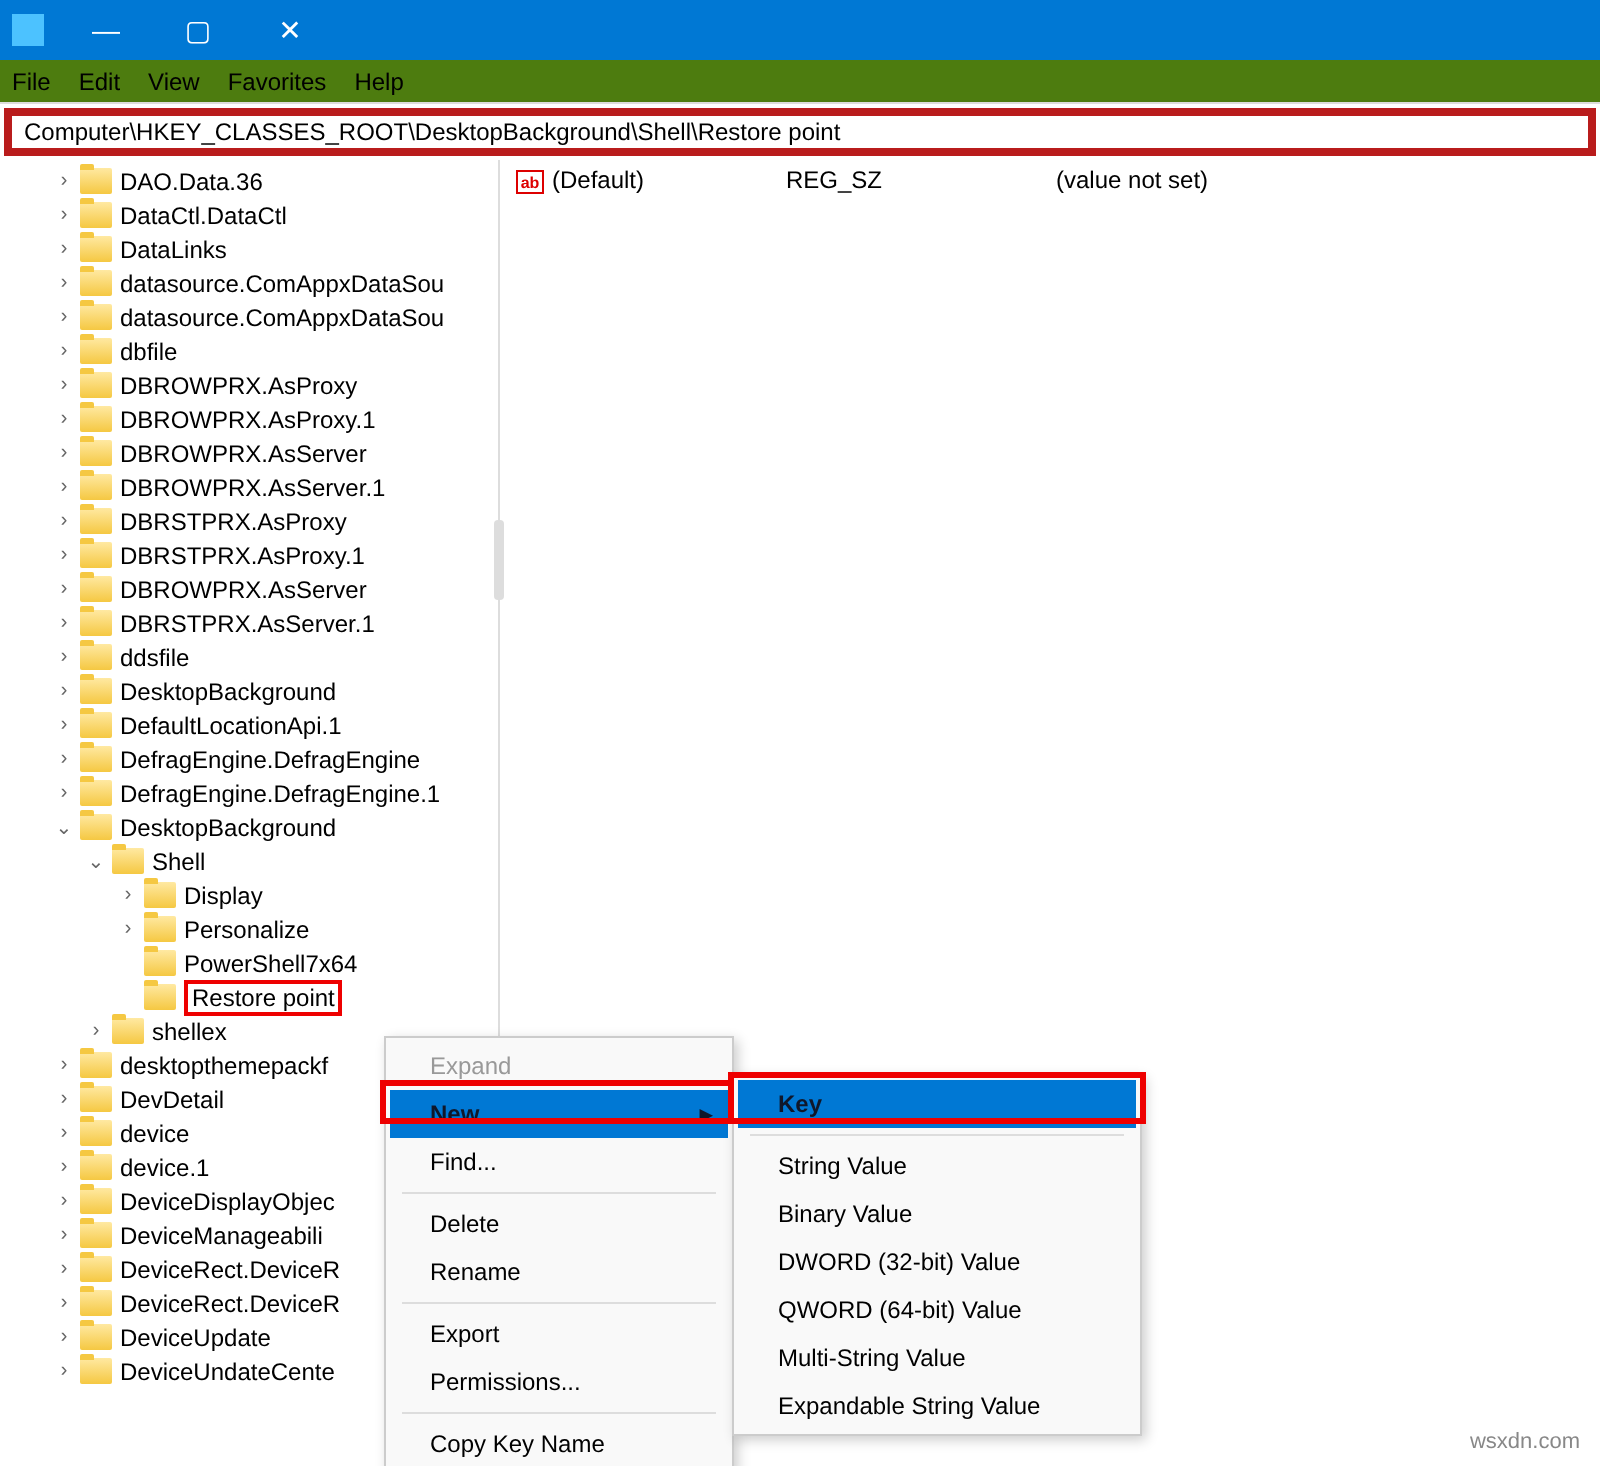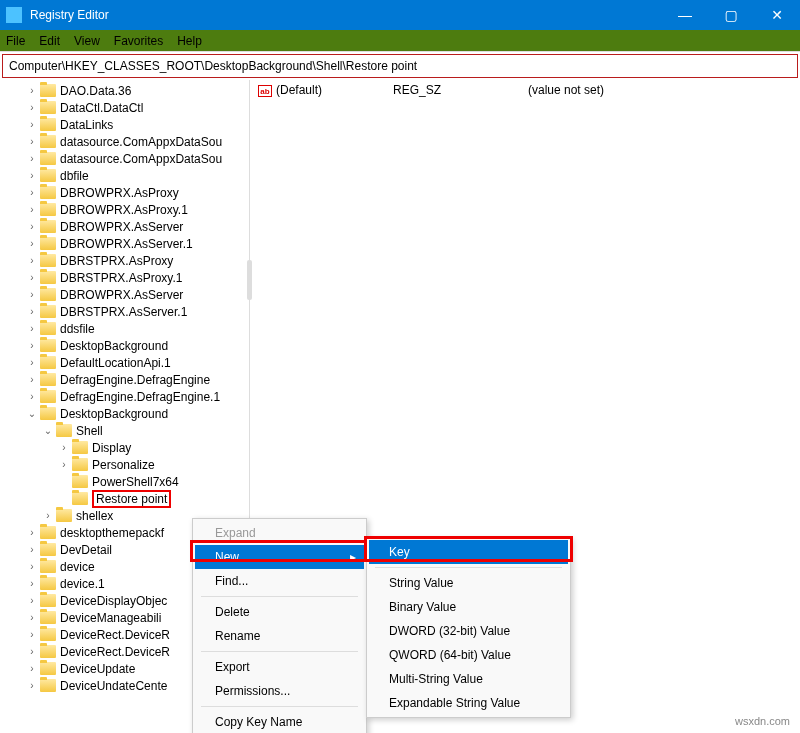--- a/index.html
+++ b/index.html
@@ -3,21 +3,21 @@
 <meta charset="utf-8">
 <style>
 * { box-sizing: border-box; margin: 0; padding: 0; font-family: 'Segoe UI', Tahoma, sans-serif; font-size: 12px; }
 body { width: 800px; height: 733px; background: #fff; position: relative; overflow: hidden; }
 .titlebar { background: #0078d4; color: #fff; height: 30px; display: flex; align-items: center; padding-left: 6px; }
 .titlebar .icon { width: 16px; height: 16px; background: #4cc2ff; display: inline-block; margin-right: 8px; }
 .titlebar .title { flex: 1; font-size: 12px; }
 .titlebar .winbtn { width: 46px; height: 30px; display: flex; align-items: center; justify-content: center; font-size: 14px; color: #fff; }
 .menubar { height: 22px; border-bottom: 1px solid #ddd; display: flex; align-items: center; padding: 0 6px; gap: 14px; background: #4d7c0f; }
 .menubar span { font-size: 12px; }
-.addressbar { height: 24px; border: 1px solid #b91c1c; margin: 2px; padding: 0 6px; display: flex; align-items: center; font-size: 12px; }
+.addressbar { height: 24px; border: 4px solid #b91c1c; margin: 2px; padding: 0 6px; display: flex; align-items: center; font-size: 12px; }
 .workspace { display: flex; height: calc(733px - 30px - 22px - 28px); }
 .tree { width: 250px; border-right: 1px solid #ddd; overflow: hidden; padding: 2px 0; position: relative; }
 .tree-item { display: flex; align-items: center; height: 17px; white-space: nowrap; padding-left: 4px; }
 .tree-item .expander { width: 12px; text-align: center; color: #666; font-size: 10px; display: inline-block; }
 .tree-item .folder { width: 16px; height: 13px; background: linear-gradient(#ffe9a2,#f5c842); display: inline-block; margin: 0 4px 0 2px; border-radius: 1px; position: relative; }
 .tree-item .folder::before { content:''; position:absolute; top:-2px; left:0; width:7px; height:3px; background:#f5c842; border-radius:1px 1px 0 0; }
 .tree-item .label { font-size: 12px; }
 .tree-item.selected .label { border: 2px solid #e00; background:#fff; padding:0 2px; }
 .indent-1 { padding-left: 26px; }
 .indent-2 { padding-left: 42px; }
@@ -29,32 +29,31 @@
 .col-type { width: 120px; }
 .col-data { flex: 1; }
 .list-row { display: flex; height: 20px; align-items: center; gap: 15px; }
 .list-row div { padding: 0 8px; font-size: 12px; }
 .ab-icon { width: 14px; height: 12px; background: #fff; border: 1px solid #d00; color: #d00; font-size: 8px; font-weight: bold; display: inline-flex; align-items: center; justify-content: center; margin-right: 4px; }
 .splitter-handle { position: absolute; left: 247px; top: 260px; width: 5px; height: 40px; background: #ddd; border-radius: 2px; }
 
 .ctxmenu { position: absolute; background: #f9f9f9; border: 1px solid #ccc; box-shadow: 2px 2px 6px rgba(0,0,0,.2); padding: 2px; }
 .ctxmenu .item { height: 24px; display: flex; align-items: center; padding: 0 30px 0 20px; font-size: 12px; position: relative; }
 .ctxmenu .item.disabled { color: #999; }
-.ctxmenu .item.highlight { background: #0078d4; color: #ffffff; }
+.ctxmenu .item.highlight { background: #0078d4; color: #0f172a; font-weight: bold; }
 .ctxmenu .item.hasarrow::after { content: '▸'; position: absolute; right: 8px; }
 .ctxmenu .sep { height: 1px; background: #ddd; margin: 3px 6px; }
 .redbox { border: 3px solid #e00; position: absolute; pointer-events: none; }
 .watermark { position: absolute; bottom: 6px; right: 10px; font-size: 11px; color: #888; }
 </style>
 </head>
 <body>
 
 <div class="titlebar">
   <span class="icon"></span>
-  <span class="title">Registry Editor</span>
   <div class="winbtn">—</div>
   <div class="winbtn">▢</div>
   <div class="winbtn">✕</div>
 </div>
 
 <div class="menubar">
   <span>File</span>
   <span>Edit</span>
   <span>View</span>
   <span>Favorites</span>

